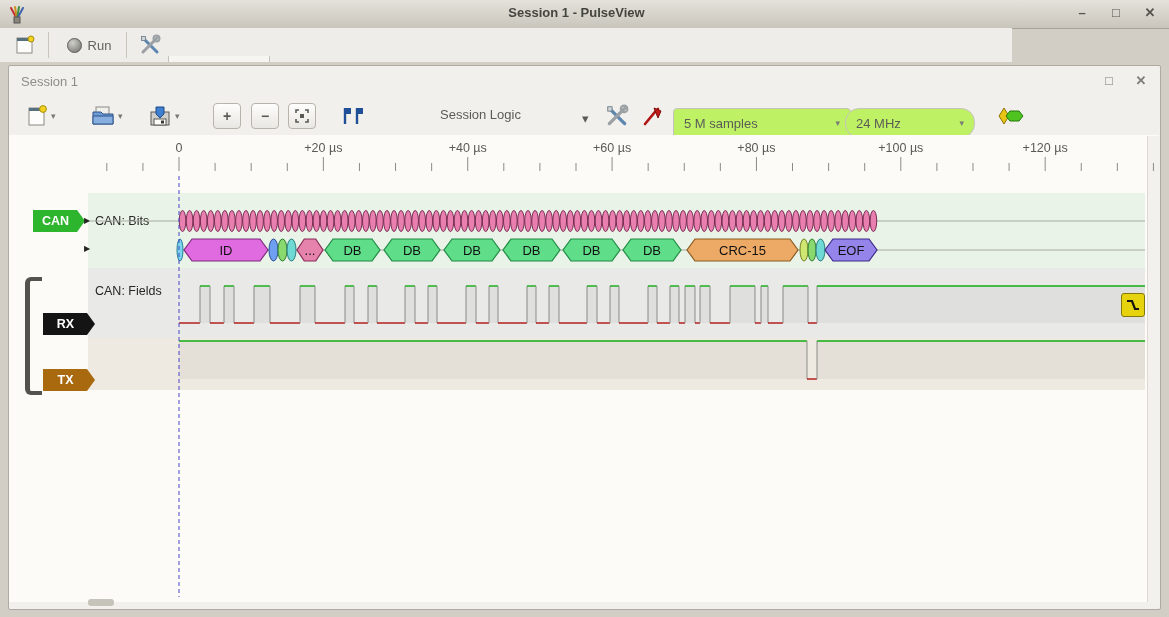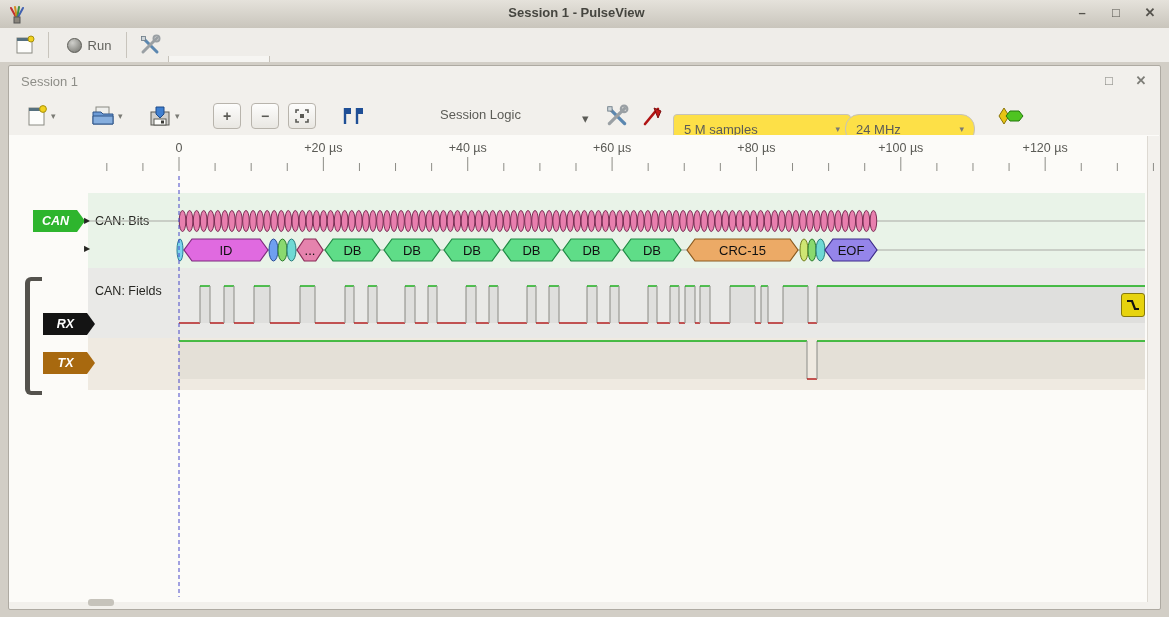--- a/index.html
+++ b/index.html
@@ -11,21 +11,21 @@
   .titlebar{position:absolute;left:0;top:0;width:1169px;height:28px;
     background:linear-gradient(#e5e2db,#c9c5bc);border-bottom:1px solid #a6a29a;}
   .titlebar .title{position:absolute;left:0;right:16px;top:5px;text-align:center;
     font-weight:bold;font-size:13px;color:#45453f;}
   .win-controls{position:absolute;right:10px;top:4px;display:flex;gap:16px;}
   .win-btn{width:18px;height:18px;color:#55534d;font-size:13px;font-weight:bold;
     text-align:center;line-height:18px;cursor:default;}
   .app-icon{position:absolute;left:6px;top:3px;width:22px;height:22px;}
 
   
-  .main-toolbar{position:absolute;left:0;top:28px;width:1169px;height:34px;
+  .main-toolbar{position:absolute;left:0;top:28px;width:1012px;height:34px;
     background:#efede9;border-bottom:1px solid #c2beb6;}
   .tb-sep{position:absolute;top:4px;width:1px;height:26px;background:#c8c4bc;}
   .tb-btn{position:absolute;top:2px;height:30px;display:flex;align-items:center;
     justify-content:center;gap:6px;color:#63635e;font-size:13px;}
   .run-dot{width:13px;height:13px;border-radius:50%;
     background:radial-gradient(circle at 35% 30%,#cfcfcb,#70706a);border:1px solid #5a5a54;}
 
   .tab{position:absolute;left:168px;top:28px;width:100px;height:31px;
     background:#f6f5f2;border-left:1px solid #c6c2ba;border-right:1px solid #c6c2ba;
     border-bottom:3px solid #7db0e8;display:flex;align-items:center;justify-content:center;gap:8px;}
@@ -41,37 +41,37 @@
   .sw-controls{position:absolute;right:10px;top:6px;display:flex;gap:14px;}
   .sw-btn{width:18px;height:18px;color:#7d7d77;font-size:13px;font-weight:bold;
     text-align:center;line-height:18px;}
 
   .sw-toolbar{position:absolute;left:0;top:32px;right:0;height:38px;}
   .icon-btn{position:absolute;top:4px;height:28px;display:flex;align-items:center;gap:3px;}
   .sq-btn{width:26px;height:24px;border:1px solid #b8b4ac;border-radius:4px;
     background:linear-gradient(#fdfdfc,#e9e7e2);display:flex;align-items:center;justify-content:center;
     color:#5a5a55;font-size:14px;font-weight:bold;}
   .dd-arrow{color:#7a7a74;font-size:9px;}
-  .combo{position:absolute;top:16px;height:28px;border:1px solid #c6c3bc;border-radius:4px;
-    background:#fde047;display:flex;align-items:center;justify-content:space-between;
+  .combo{position:absolute;top:10px;height:28px;border:1px solid #c6c3bc;border-radius:4px;
+    background:#bef264;display:flex;align-items:center;justify-content:space-between;
     padding:0 10px;color:#5c5c57;font-size:13px;}
   .dev-label{position:absolute;top:9px;color:#5c5c57;font-size:13px;}
 
   
   .trace-layer{position:absolute;inset:0;pointer-events:none;}
   .trace-layer > *{pointer-events:auto;}
   .content-bg{position:absolute;left:9px;top:135px;width:1150px;height:467px;background:#fcfbf8;}
   .vscroll{position:absolute;left:1147px;top:136px;width:12px;height:466px;
     background:#f3f1ed;border-left:1px solid #ddd9d2;}
   .row-strip{position:absolute;left:88px;width:1057px;}
   .row-label{position:absolute;font-size:12.5px;color:#262622;}
   .row-arrow{position:absolute;font-size:8px;color:#262622;}
   .tag{position:absolute;height:22px;color:#fff;font-weight:bold;font-size:12.5px;
     display:flex;align-items:center;justify-content:center;padding-right:7px;
-    clip-path:polygon(0 0,calc(100% - 8px) 0,100% 50%,calc(100% - 8px) 100%,0 100%);font-style:italic;}
+    clip-path:polygon(0 0,calc(100% - 8px) 0,100% 50%,calc(100% - 8px) 100%,0 100%);}
   .bracket{position:absolute;left:25px;top:277px;width:12px;height:110px;
     border-left:5px solid #54524d;border-top:4px solid #54524d;border-bottom:4px solid #54524d;
     border-radius:6px 0 0 6px;}
   .trigger-marker{position:absolute;left:1121px;top:293px;width:22px;height:22px;
     background:#f2dc0a;border:1px solid #8a7c08;border-radius:3px;
     display:flex;align-items:center;justify-content:center;}
   .hscroll-handle{position:absolute;left:88px;top:599px;width:26px;height:7px;
     background:#c6c3bb;border-radius:3px;}
 
   #overlay{position:absolute;left:0;top:0;pointer-events:none;}
@@ -228,21 +228,21 @@
     <div class="row-strip" id="strip-tx" style="top: 338px; height: 52px; background: rgb(239, 234, 225);"></div>
 
     <div class="tag" id="tag-can" style="left: 33px; top: 210px; width: 45px; background: rgb(46, 181, 46);">CAN</div>
     <div class="row-arrow" style="left:84px;top:216px;">▶</div>
     <div class="row-label" style="left:95px;top:214px;">CAN: Bits</div>
     <div class="row-arrow" style="left:84px;top:244px;">▶</div>
     <div class="row-label" style="left:95px;top:243px;margin-top:41px;">CAN: Fields</div>
 
     <div class="bracket"></div>
     <div class="tag" id="tag-rx" style="left: 43px; top: 313px; width: 45px; background: rgb(20, 20, 20);">RX</div>
-    <div class="tag" id="tag-tx" style="left: 43px; top: 352px; width: 45px; background: rgb(168, 105, 15);">TX</div>
+    <div class="tag" id="tag-tx" style="left: 43px; top: 369px; width: 45px; background: rgb(168, 105, 15);">TX</div>
 
     <div class="trigger-marker">
       <svg width="16" height="16" viewBox="0 0 16 16">
         <path d="M2 4 H7 L10 12 H14" stroke="#111" stroke-width="2.2" fill="none"></path>
       </svg>
     </div>
 
     <div class="hscroll-handle"></div>
   </div>
 

